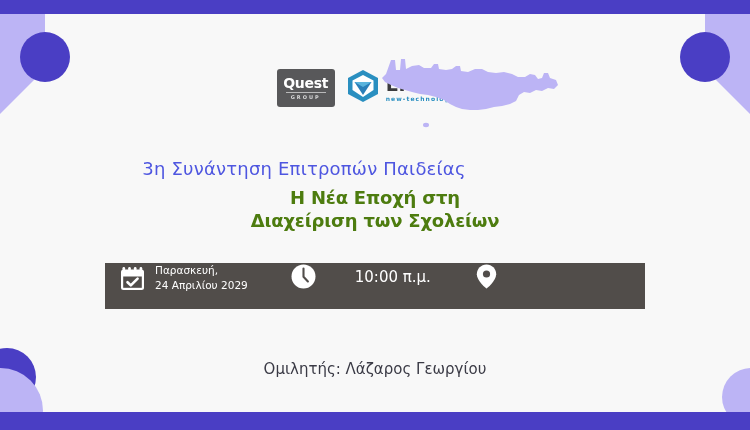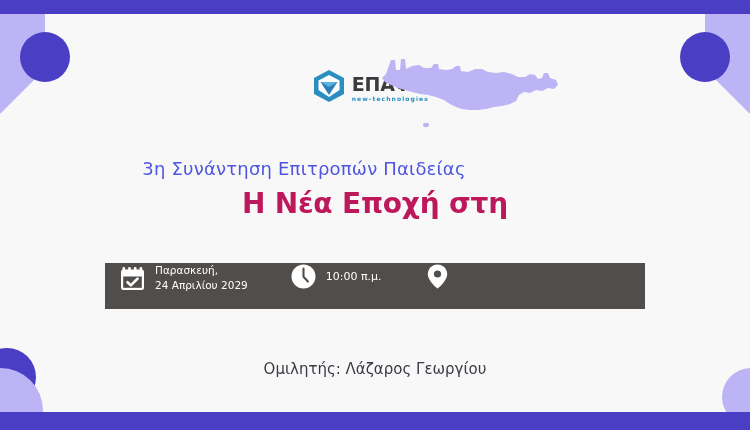--- a/index.html
+++ b/index.html
@@ -175,22 +175,22 @@
     text-align: center;
     color: #4e56e0;
     font-size: 18px;
     letter-spacing: 0.2px;
   }
   .title {
     position: absolute;
     left: 0; top: 186px;
     width: 750px;
     text-align: center;
-    color: #be185d;
-    font-size: 28px;
+    color: #4d7c0f;
+    font-size: 18px;
     font-weight: bold;
     line-height: 1.3;
     letter-spacing: -0.2px;
   }
 
   
   .infobar {
     position: absolute;
     left: 105px;
     top: 263px;
@@ -221,22 +221,23 @@
   }
   .info-text {
     color: #ffffff;
     font-size: 10.5px;
     line-height: 1.45;
     white-space: nowrap;
   }
   .info-text .l2 { display: block; }
   .info-single {
     color: #ffffff;
-    font-size: 11px;
+    font-size: 15px;
     white-space: nowrap;
+    margin-left: 29px;
   }
 
   
   .speaker {
     position: absolute;
     left: 0; top: 360px;
     width: 750px;
     text-align: center;
     color: #3a3a45;
     font-size: 15px;
@@ -255,20 +256,25 @@
   <div class="tri-tr"></div>
   <div class="circ-tr"></div>
 
   <div class="circ-bl-dark"></div>
   <div class="circ-bl-light"></div>
   <div class="circ-br-light"></div>
   <div class="bar-bottom"></div>
 
   <div class="logo-row">
 
+    <div class="quest-logo">
+      <span class="q-word">Quest</span>
+      <span class="q-rule"></span>
+      <span class="q-sub">GROUP</span>
+    </div>
 
     <div class="epafos-wrap">
       <span>
         <svg width="36" height="36" viewBox="0 0 36 36">
           <path d="M18 2 L33 10 L33 26 L18 34 L3 26 L3 10 Z" fill="#2a8fc0"></path>
           <path d="M18 7 L28.5 12.5 L28.5 22 L18 29 L7.5 22 L7.5 12.5 Z" fill="#ffffff"></path>
           <path d="M9.5 14 L26.5 14 L18 27 Z" fill="#2a7fb8"></path>
           <path d="M9.5 14 L26.5 14 L18 19 Z" fill="#5ab4dd"></path>
         </svg>
       </span>
@@ -294,20 +300,21 @@
         L100,58 L92,58 L84,57 L78,55 L72,52 L66,48
         L58,45 L50,43 L42,42 L34,40 L27,38 L20,36
         L13,33 L7,30 L4,26 Z"></path>
       <ellipse cx="48" cy="73" rx="3" ry="2.2" fill="#bcb4f5"></ellipse>
     </svg>
   </div>
 
   <div class="kicker">3η Συνάντηση Επιτροπών Παιδείας</div>
   <div class="title">
     <span>Η Νέα Εποχή στη</span><br>
+    <span>Διαχείριση των Σχολείων</span>
   </div>
 
   <div class="infobar">
 
     <div class="info-item date">
       <span class="info-icon">
         <svg width="27" height="27" viewBox="0 0 27 27">
           <rect x="3.5" y="2" width="2.6" height="5" rx="1.2" fill="#ffffff"></rect>
           <rect x="9.2" y="2" width="2.6" height="5" rx="1.2" fill="#ffffff"></rect>
           <rect x="14.9" y="2" width="2.6" height="5" rx="1.2" fill="#ffffff"></rect>

